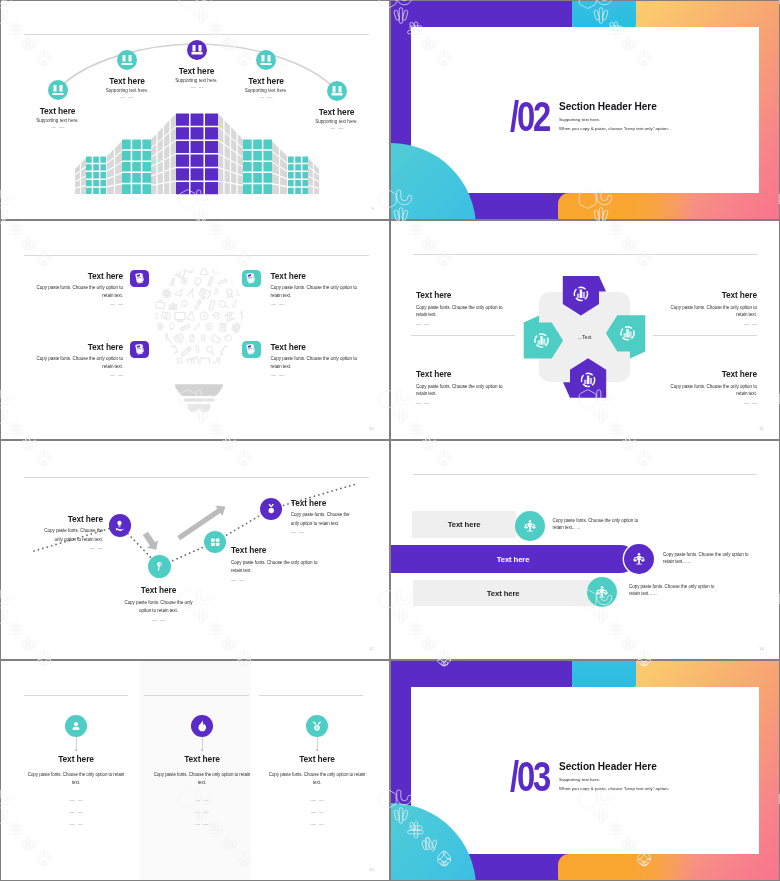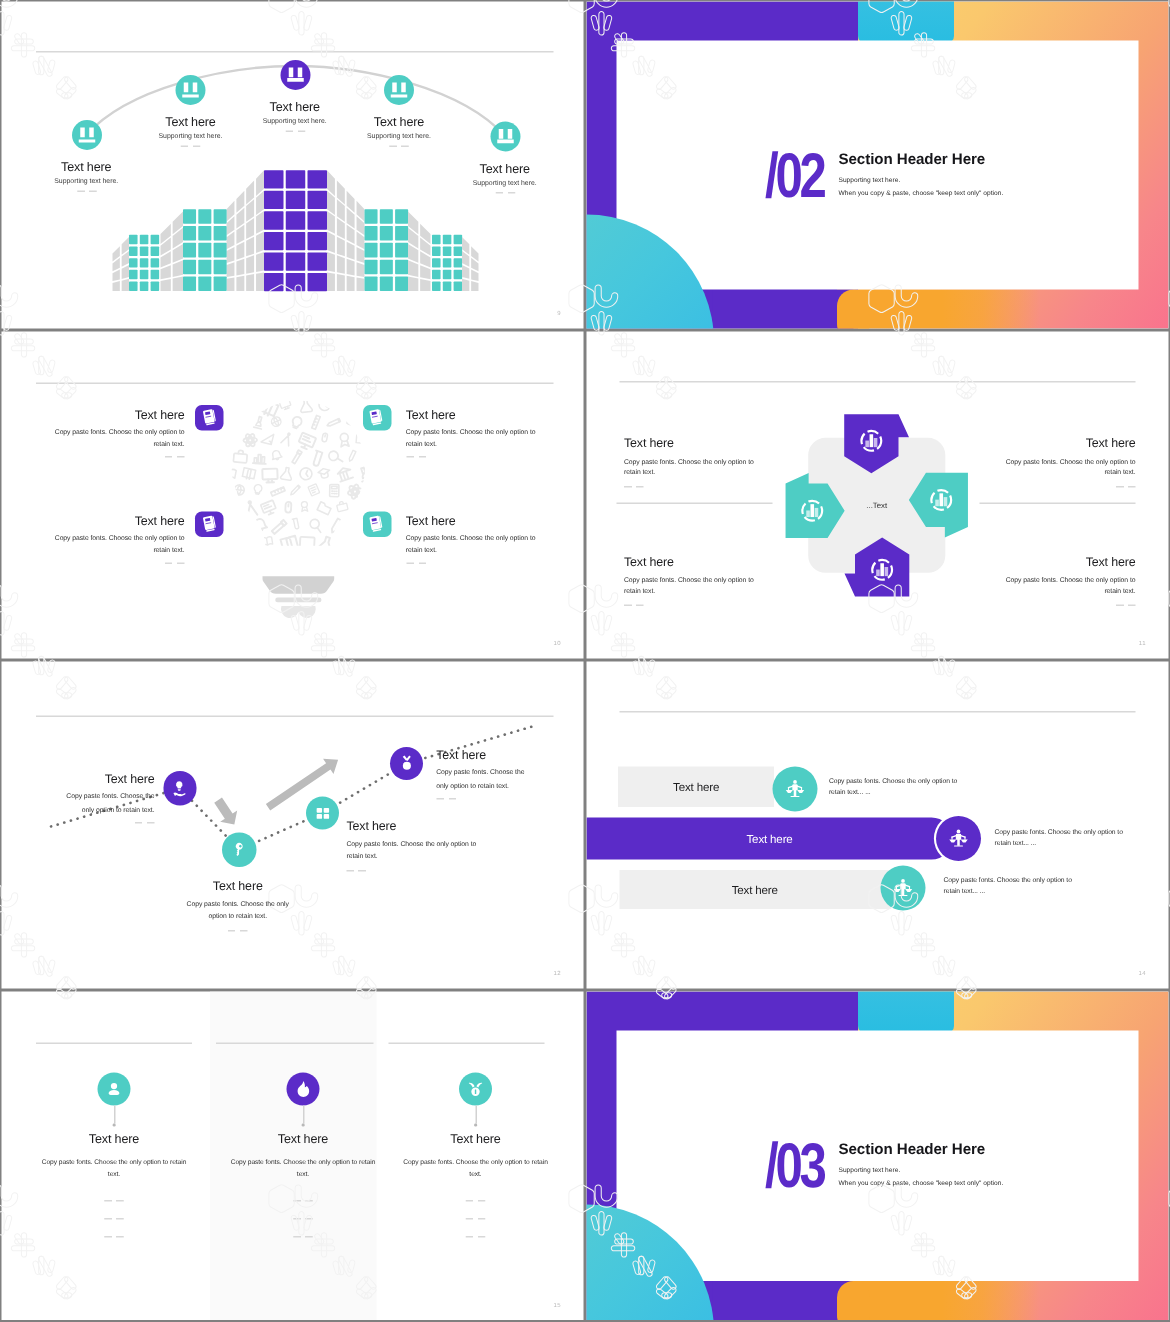--- a/index.html
+++ b/index.html
@@ -3,21 +3,21 @@
 <meta charset="utf-8">
 <title>Slide Deck Preview</title>
 <style>
   html,body{margin:0;padding:0;}
   body{width:780px;height:881px;background:#808080;font-family:"Liberation Sans",sans-serif;overflow:hidden;}
   .grid{display:grid;grid-template-columns:388px 388px;grid-template-rows:218px 218px 218px 219px;gap:2px;padding:1px 1px 1px 1px;box-sizing:border-box;width:780px;height:881px;}
   .slide{position:relative;background:#fff;overflow:hidden;}
   .wm{position:absolute;inset:0;pointer-events:none;z-index:5;opacity:1;}
   .rule{position:absolute;height:1px;background:#d8d8d8;}
   .pnum{position:absolute;font-size:4px;color:#b9b9b9;right:15px;bottom:8px;letter-spacing:.3px;}
-  .ttl{font-weight:normal;color:#1d1d1f;letter-spacing:-.1px;}
+  .ttl{font-weight:bold;color:#1d1d1f;letter-spacing:-.1px;}
   .sub{color:#3a3a3a;}
   
   .s1node{position:absolute;width:0;height:0;z-index:6;}
   .s1circle{position:absolute;left:-10px;top:-10px;width:20px;height:20px;border-radius:50%;}
   .s1circle.teal{background:#4ecdc4;}
   .s1circle.purple{background:#5b2bc8;}
   .s1circle::before{content:"";position:absolute;left:50%;top:50%;transform:translate(-50%,-50%);width:11px;height:10px;
     background:
       linear-gradient(#fff,#fff) 0 7.5px/11px 2.5px no-repeat,
       linear-gradient(#fff,#fff) 1px 0/3px 6.5px no-repeat,

